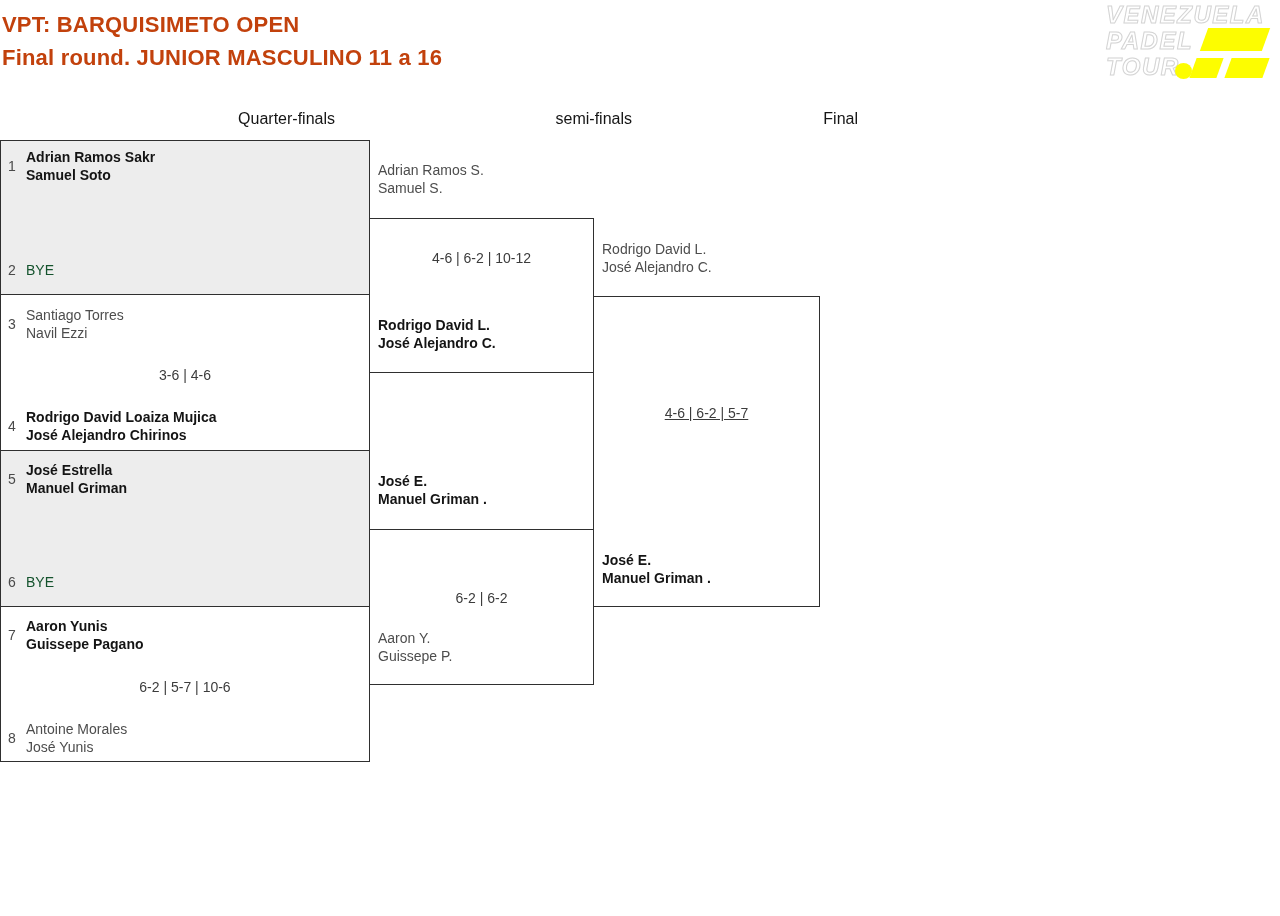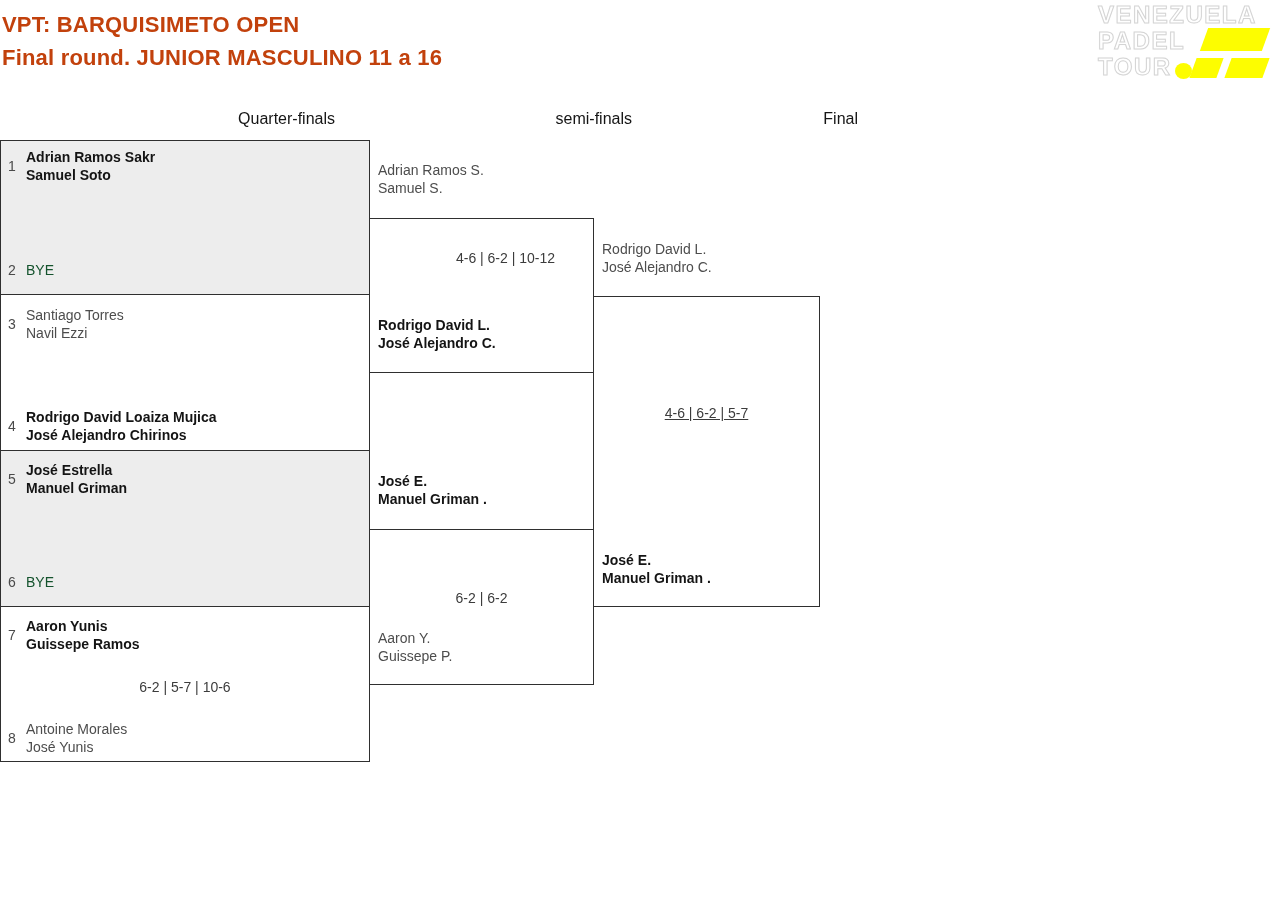--- a/index.html
+++ b/index.html
@@ -5,21 +5,21 @@
   html,body{margin:0;padding:0;background:#fff;}
   .stage{
     position:relative;width:1280px;height:916px;background:#ffffff;overflow:hidden;
     font-family:"Liberation Sans",sans-serif;color:#111;
   }
   
   .page-title{position:absolute;left:2px;top:8px;font-size:22px;line-height:33px;
     font-weight:600;color:#c2410c;letter-spacing:.2px;}
   
   .logo{position:absolute;left:1098px;top:2px;width:178px;height:88px;}
-  .logo-text{position:absolute;left:0;top:0;font-weight:700;
+  .logo-text{position:absolute;left:8px;top:0;font-style:italic;font-weight:700;
     font-size:24px;line-height:26px;letter-spacing:1.5px;color:#ffffff;
     -webkit-text-stroke:1px #d4d4d4;text-shadow:0 0 1px #dcdcdc;white-space:nowrap;}
   .logo-shape{position:absolute;background:#fdfd00;transform:skewX(-20deg);}
   .logo-shape.big{left:106px;top:26px;width:62px;height:23px;}
   .logo-shape.small{left:95px;top:56px;width:27px;height:20px;}
   .logo-shape.med{left:130px;top:56px;width:38px;height:20px;}
   .logo-dot{position:absolute;left:77px;top:61px;width:17px;height:16px;
     background:#fdfd00;border-radius:50%;}
   
   .round-header{position:absolute;top:110px;width:300px;text-align:right;
@@ -89,20 +89,21 @@
     </span>
   </div>
 
   <div class="team loser" style="left:8px;top:306px;">
     <span class="seed">3</span>
     <span class="names">
       <div>Santiago Torres</div>
       <div>Navil Ezzi</div>
     </span>
   </div>
+  <div class="score qf" style="top:367px;">3-6 | 4-6</div>
   <div class="team winner" style="left:8px;top:408px;">
     <span class="seed">4</span>
     <span class="names">
       <div>Rodrigo David Loaiza Mujica</div>
       <div>José Alejandro Chirinos</div>
     </span>
   </div>
 
   <div class="team winner" style="left:8px;top:461px;">
     <span class="seed">5</span>
@@ -115,39 +116,39 @@
     <span class="seed">6</span>
     <span class="names">
       <div>BYE</div>
     </span>
   </div>
 
   <div class="team winner" style="left:8px;top:617px;">
     <span class="seed">7</span>
     <span class="names">
       <div>Aaron Yunis</div>
-      <div>Guissepe Ramos</div>
+      <div>Guissepe Pagano</div>
     </span>
   </div>
   <div class="score qf" style="top:679px;">6-2 | 5-7 | 10-6</div>
   <div class="team loser" style="left:8px;top:720px;">
     <span class="seed">8</span>
     <span class="names">
       <div>Antoine Morales</div>
       <div>José Yunis</div>
     </span>
   </div>
 
   <div class="team loser" style="left:378px;top:161px;">
     <span class="names">
       <div>Adrian Ramos S.</div>
       <div>Samuel S.</div>
     </span>
   </div>
-  <div class="score sf" style="top:250px;padding-left:24px;">4-6 | 6-2 | 10-12</div>
+  <div class="score sf" style="top:250px;">4-6 | 6-2 | 10-12</div>
   <div class="team winner" style="left:378px;top:316px;">
     <span class="names">
       <div>Rodrigo David L.</div>
       <div>José Alejandro C.</div>
     </span>
   </div>
 
   <div class="team winner" style="left:378px;top:472px;">
     <span class="names">
       <div>José E.</div>

